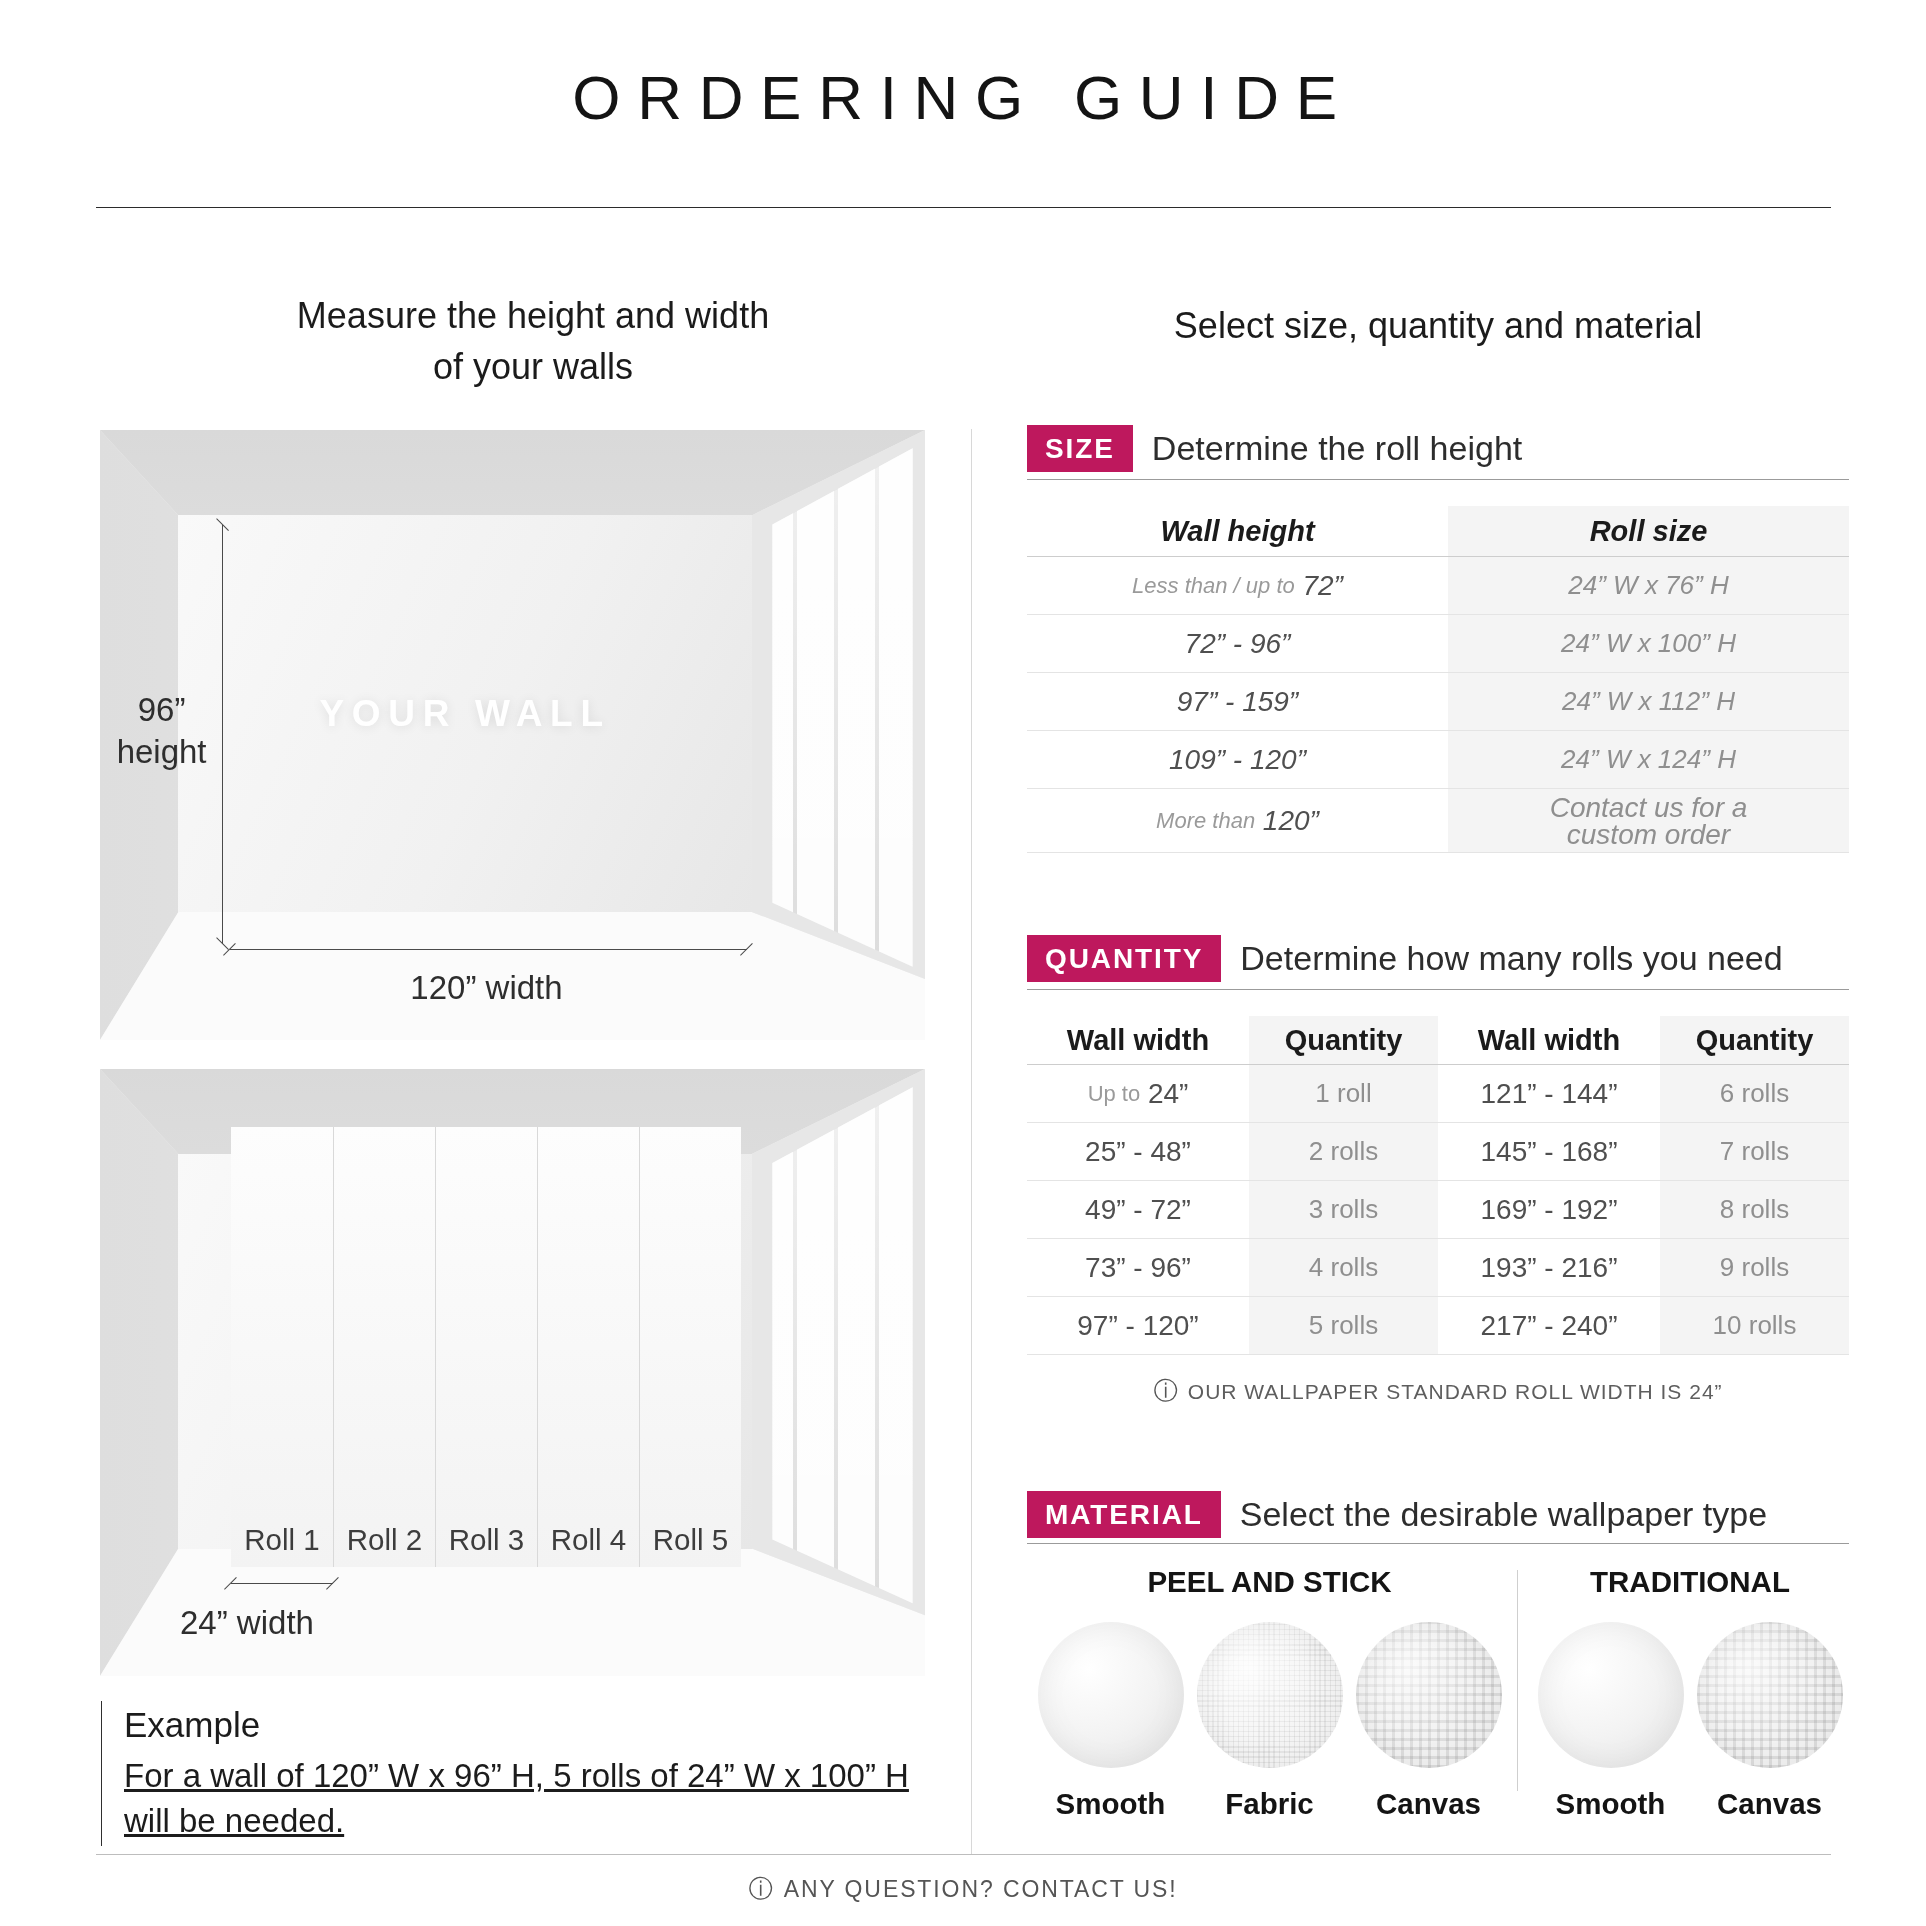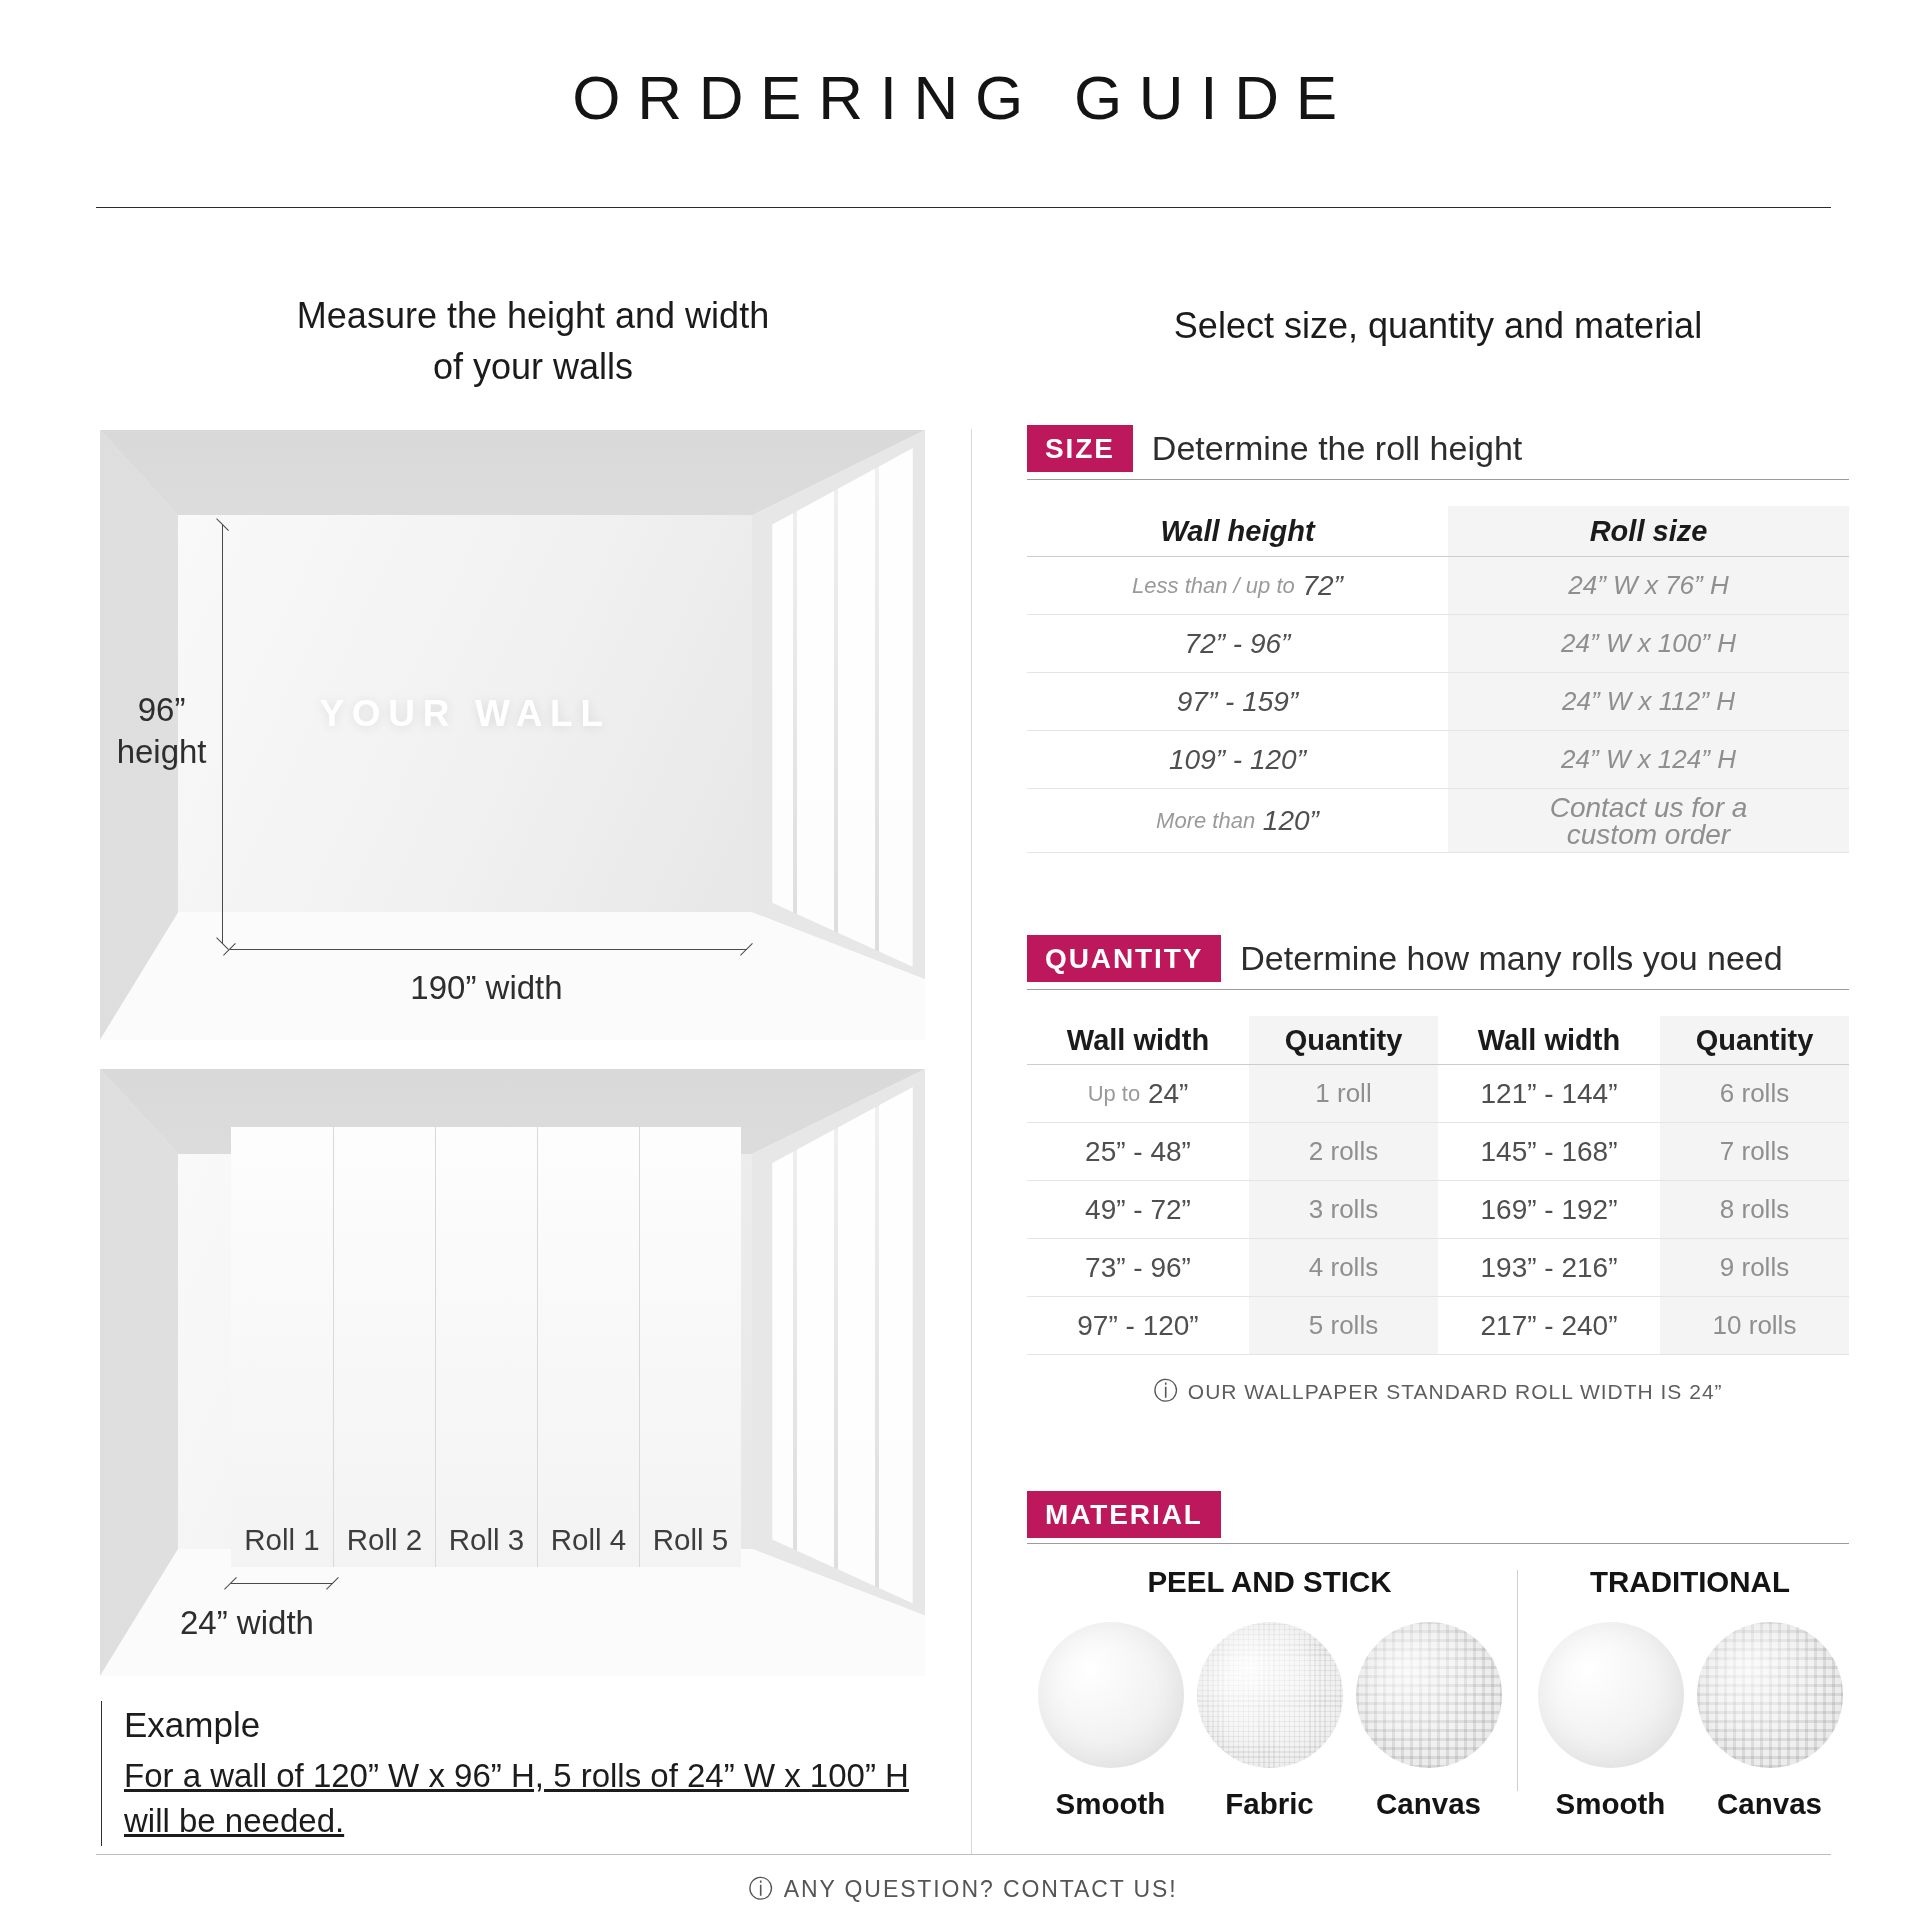--- a/index.html
+++ b/index.html
@@ -136,21 +136,21 @@
     <div class="layer window"></div>
     <div class="backwall">
       <span class="your-wall">YOUR WALL</span>
     </div>
     <div class="dim-v"></div>
     <div class="dim-h dim-h1"></div>
     <div class="height-label">
       <div>96”</div>
       <div>height</div>
     </div>
-    <div class="width-label">190” width</div>
+    <div class="width-label">120” width</div>
   </div>
 
   <div class="room room2">
     <div class="layer ceiling"></div>
     <div class="layer leftwall"></div>
     <div class="layer floor"></div>
     <div class="layer winwall"></div>
     <div class="layer window"></div>
     <div class="backwall"></div>
     <div class="rolls">
@@ -284,20 +284,21 @@
       </div>
     <div class="cell alt rv">10 rolls</div>
   </div>
 
   <div class="qty-note">
     <span class="info-i">ⓘ</span><span>OUR WALLPAPER STANDARD ROLL WIDTH IS 24”</span>
   </div>
 
   <div class="sec-row" id="mat-head">
     <span class="badge">MATERIAL</span>
+    <span class="sec-title">Select the desirable wallpaper type</span>
   </div>
   <div class="sec-rule" id="mat-rule"></div>
 
   <div class="mat-group mg-left">
     <div class="mat-name">PEEL AND STICK</div>
     <div class="swatches">
       <div class="swatch">
         <div class="circle tex-smooth"></div>
         <div class="sw-label">Smooth</div>
       </div>

